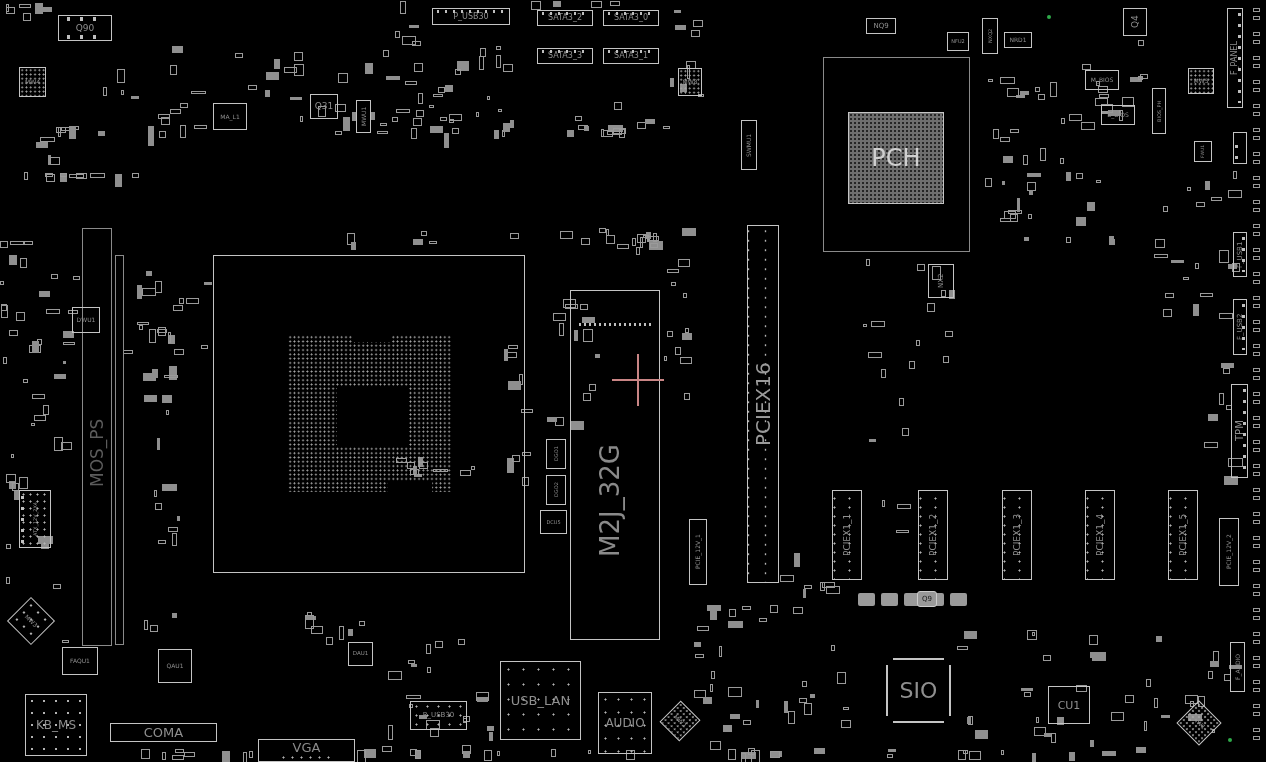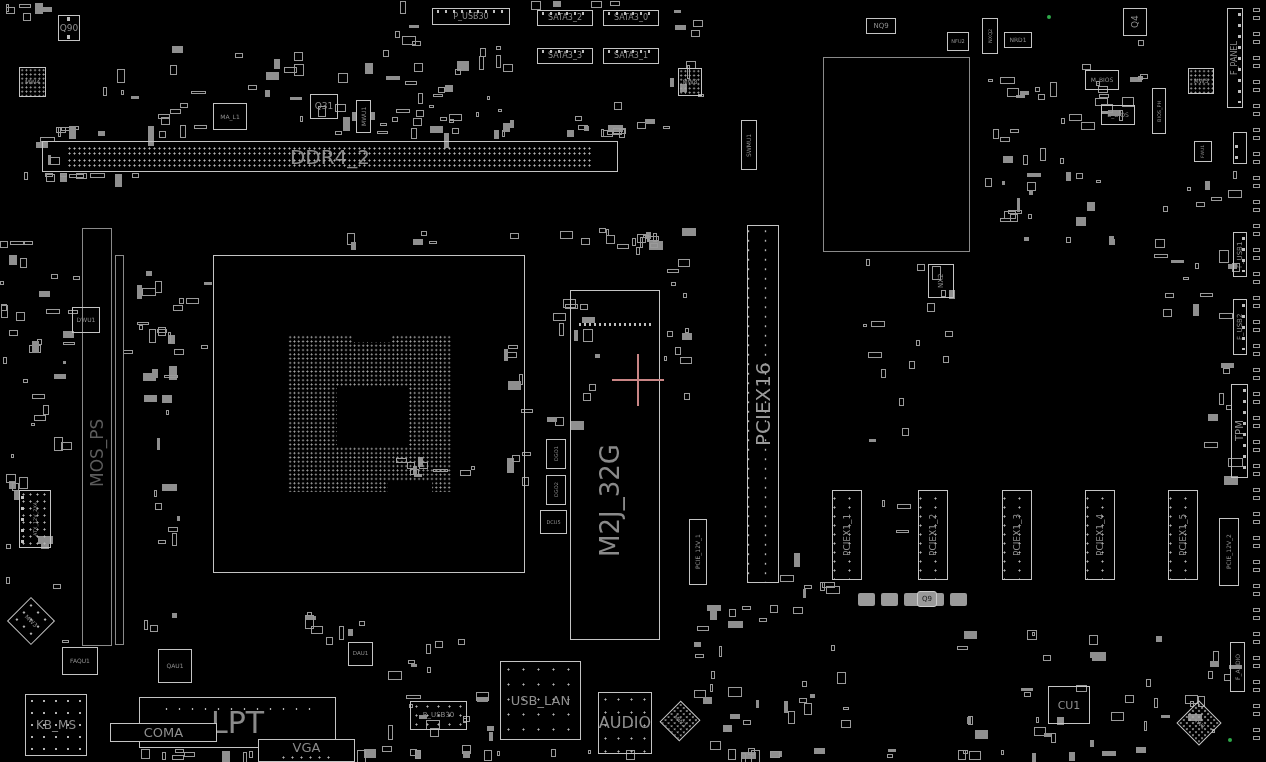--- a/index.html
+++ b/index.html
@@ -29,37 +29,32 @@
   .fill{background:#999;border-color:#ccc;color:#1a1a1a;}
   .blk{position:absolute;background:#000;z-index:3;}
   .k{position:absolute;box-sizing:border-box;z-index:1;}
   .cross-h,.cross-v{position:absolute;z-index:4;}
 </style>
 </head>
 <body>
 
 <div class="board">
 
-  <div class="c lbl pins-tb" style="left:58px;top:15px;width:22px;height:26px;font-size:9px;">Q90</div>
+  <div class="c lbl pins-tb" style="left:58px;top:15px;width:54px;height:26px;font-size:9px;">Q90</div>
   <div class="c lbl pins-t" style="left:432px;top:8px;width:78px;height:17px;font-size:8px;">P_USB30</div>
   <div class="c lbl pins-t" style="left:537px;top:10px;width:56px;height:16px;font-size:8px;">SATA3_2</div>
   <div class="c lbl pins-t" style="left:603px;top:10px;width:56px;height:16px;font-size:8px;">SATA3_0</div>
   <div class="c lbl pins-t" style="left:537px;top:48px;width:56px;height:16px;font-size:8px;">SATA3_3</div>
   <div class="c lbl pins-t" style="left:603px;top:48px;width:56px;height:16px;font-size:8px;">SATA3_1</div>
   <div class="c lbl dots-sm" style="left:19px;top:67px;width:27px;height:30px;font-size:6px;">MW4</div>
   <div class="c lbl" style="left:310px;top:94px;width:28px;height:25px;font-size:9px;">Q31</div>
   <div class="c lbl" style="left:213px;top:103px;width:34px;height:27px;font-size:6px;">MA_L1</div>
   <div class="c lbl v" style="left:356px;top:100px;width:15px;height:33px;font-size:6px;">MWU1</div>
   <div class="c lbl dots-sm" style="left:678px;top:68px;width:24px;height:28px;font-size:6px;">MW8</div>
 
-  <div class="c" style="left:42px;top:141px;width:576px;height:31px;">
-    <div class="k dots noborder" style="left:24px;right:24px;top:4px;height:9px;background-size:5px 5px;"></div>
-    <div class="k dots noborder" style="left:24px;right:24px;bottom:4px;height:9px;background-size:5px 5px;"></div>
-    <span class="lbl noborder" style="position:absolute;inset:0;font-size:20px;color:#8a8a8a;background:transparent;">DDR4_2</span>
-  </div>
 
   <div class="c" style="left:213px;top:255px;width:312px;height:318px;"></div>
   <div class="c dots-sm dim" style="left:288px;top:335px;width:164px;height:157px;border:none;"></div>
   <div class="blk" style="left:337px;top:386px;width:72px;height:60px;"></div>
   <div class="blk" style="left:352px;top:330px;width:40px;height:12px;"></div>
   <div class="blk" style="left:388px;top:482px;width:44px;height:14px;"></div>
 
   <div class="c dim" style="left:82px;top:228px;width:30px;height:418px;"></div>
   <div class="c dim" style="left:115px;top:255px;width:9px;height:390px;"></div>
   <div class="lbl noborder v" style="position:absolute;left:84px;top:380px;width:26px;height:145px;
@@ -87,20 +82,23 @@
   <div class="c lbl v" style="left:1219px;top:518px;width:20px;height:68px;font-size:6px;">PCIE_12V_2</div>
 
   <div class="c lbl dots-slot v" style="left:832px;top:490px;width:30px;height:90px;font-size:9px;">PCIEX1_1</div>
   <div class="c lbl dots-slot v" style="left:918px;top:490px;width:30px;height:90px;font-size:9px;">PCIEX1_2</div>
   <div class="c lbl dots-slot v" style="left:1002px;top:490px;width:30px;height:90px;font-size:9px;">PCIEX1_3</div>
   <div class="c lbl dots-slot v" style="left:1085px;top:490px;width:30px;height:90px;font-size:9px;">PCIEX1_4</div>
   <div class="c lbl dots-slot v" style="left:1168px;top:490px;width:30px;height:90px;font-size:9px;">PCIEX1_5</div>
   <div class="c lbl fill" style="left:917px;top:591px;width:20px;height:16px;font-size:7px;border-radius:3px;">Q9</div>
 
   <div class="c dim" style="left:823px;top:57px;width:147px;height:195px;"></div>
+  <div class="c lbl" style="left:848px;top:112px;width:96px;height:92px;background:#6e6e6e;
+        background-image:radial-gradient(circle,#262626 1px,transparent 1.2px);background-size:4px 4px;
+        font-size:24px;color:#cfcfcf;">PCH</div>
   <div class="c lbl v" style="left:928px;top:264px;width:26px;height:34px;font-size:7px;">NX2</div>
   <div class="c lbl v" style="left:741px;top:120px;width:16px;height:50px;font-size:6px;">SWMU1</div>
 
   <div class="c lbl v" style="left:1123px;top:8px;width:24px;height:28px;font-size:9px;">Q4</div>
   <div class="c lbl" style="left:866px;top:18px;width:30px;height:16px;font-size:7px;">NQ9</div>
   <div class="c lbl" style="left:947px;top:32px;width:22px;height:19px;font-size:5px;">NFU2</div>
   <div class="c lbl v" style="left:982px;top:18px;width:16px;height:36px;font-size:5px;">NXQ2</div>
   <div class="c lbl" style="left:1004px;top:32px;width:28px;height:16px;font-size:6px;">NRD1</div>
   <div class="c lbl" style="left:1085px;top:70px;width:34px;height:20px;font-size:6px;">M_BIOS</div>
   <div class="c lbl" style="left:1101px;top:105px;width:34px;height:20px;font-size:6px;">B_BIOS</div>
@@ -108,44 +106,41 @@
   <div class="c lbl dots-sm" style="left:1188px;top:68px;width:26px;height:26px;font-size:6px;">MW5</div>
 
   <div class="c lbl v pins-l" style="left:1227px;top:8px;width:16px;height:100px;font-size:8px;">F_PANEL</div>
   <div class="c lbl v" style="left:1194px;top:141px;width:18px;height:21px;font-size:4.5px;">FWU1</div>
   <div class="c pins-l" style="left:1233px;top:132px;width:14px;height:32px;"></div>
   <div class="c lbl v pins-l" style="left:1233px;top:232px;width:14px;height:45px;font-size:7px;">F_USB1</div>
   <div class="c lbl v pins-l" style="left:1233px;top:299px;width:14px;height:56px;font-size:7px;">F_USB2</div>
   <div class="c lbl v pins-l" style="left:1231px;top:384px;width:17px;height:94px;font-size:10px;">TPM</div>
   <div class="c lbl v" style="left:1230px;top:642px;width:15px;height:50px;font-size:6px;">F_AUDIO</div>
 
+  <div class="c lbl" style="left:886px;top:658px;width:65px;height:65px;font-size:22px;border-width:2px;">SIO</div>
   <div class="blk" style="left:884px;top:656px;width:9px;height:9px;"></div>
   <div class="blk" style="left:944px;top:656px;width:9px;height:9px;"></div>
   <div class="blk" style="left:884px;top:716px;width:9px;height:9px;"></div>
   <div class="blk" style="left:944px;top:716px;width:9px;height:9px;"></div>
   <div class="c lbl" style="left:1048px;top:686px;width:42px;height:38px;font-size:11px;">CU1</div>
   <div class="c lbl dots-sm diamond" style="left:1183px;top:707px;width:32px;height:32px;font-size:6px;">MW1</div>
 
   <div class="c lbl dots" style="left:25px;top:694px;width:62px;height:62px;font-size:12px;background-size:12px 12px;">KB_MS</div>
   <div class="c lbl dots diamond" style="left:14px;top:604px;width:34px;height:34px;font-size:6px;background-size:10px 10px;">MW3</div>
   <div class="c lbl" style="left:62px;top:647px;width:36px;height:28px;font-size:6px;">FAQU1</div>
   <div class="c lbl" style="left:158px;top:649px;width:34px;height:34px;font-size:6px;">QAU1</div>
   <div class="c lbl" style="left:348px;top:642px;width:25px;height:24px;font-size:5.5px;">DAU1</div>
-  <div class="c" style="left:139px;top:697px;width:197px;height:51px;">
-    <div class="k dots noborder" style="left:20px;right:20px;top:8px;height:6px;background-size:13px 6px;"></div>
-    <span class="lbl noborder" style="position:absolute;inset:0;font-size:30px;color:#8a8a8a;">LPT</span>
-  </div>
   <div class="c lbl" style="left:110px;top:723px;width:107px;height:19px;font-size:13px;z-index:3;background:#000;">COMA</div>
   <div class="c" style="left:258px;top:739px;width:97px;height:23px;z-index:3;background:#000;">
     <span class="lbl noborder" style="position:absolute;left:0;right:0;top:0;height:14px;font-size:13px;color:#8a8a8a;">VGA</span>
     <div class="k dots noborder" style="left:20px;right:20px;bottom:1px;height:5px;background-size:9px 5px;"></div>
   </div>
   <div class="c lbl dots" style="left:410px;top:701px;width:57px;height:29px;font-size:7px;background-size:11px 9px;">R_USB30</div>
   <div class="c lbl dots" style="left:500px;top:661px;width:81px;height:79px;font-size:13px;background-size:15px 15px;">USB_LAN</div>
-  <div class="c lbl dots" style="left:598px;top:692px;width:54px;height:62px;font-size:16px;background-size:13px 13px;">AUDIO</div>
+  <div class="c lbl dots" style="left:598px;top:692px;width:54px;height:62px;font-size:12px;background-size:13px 13px;">AUDIO</div>
   <div class="c lbl dots-sm diamond" style="left:666px;top:706px;width:28px;height:30px;font-size:6px;">MW2</div>
 
   <div class="k" style="left:1047px;top:15px;width:4px;height:4px;background:#2faa4a;border-radius:50%;"></div>
   <div class="k" style="left:1228px;top:738px;width:4px;height:4px;background:#2faa4a;border-radius:50%;"></div>
 <div class="k" style="left: 479.9px; top: 48.1px; width: 5.9px; height: 9.4px; border: 1px solid rgb(154, 154, 154);"></div>
     <div class="k" style="left: 502px; top: 130.2px; width: 3.4px; height: 7.3px; border: 1px solid rgb(154, 154, 154);"></div>
     <div class="k" style="left: 416px; top: 110.4px; width: 8.4px; height: 6.8px; border: 1px solid rgb(154, 154, 154);"></div>
     <div class="k" style="left: 294px; top: 51.6px; width: 8.7px; height: 9px; border: 1px solid rgb(154, 154, 154);"></div>
     <div class="k" style="left: 495.6px; top: 54.6px; width: 5.5px; height: 13px; border: 1px solid rgb(154, 154, 154);"></div>
     <div class="k" style="left: 351.8px; top: 112.2px; width: 3.8px; height: 8.5px; background: rgb(143, 143, 143);"></div>

